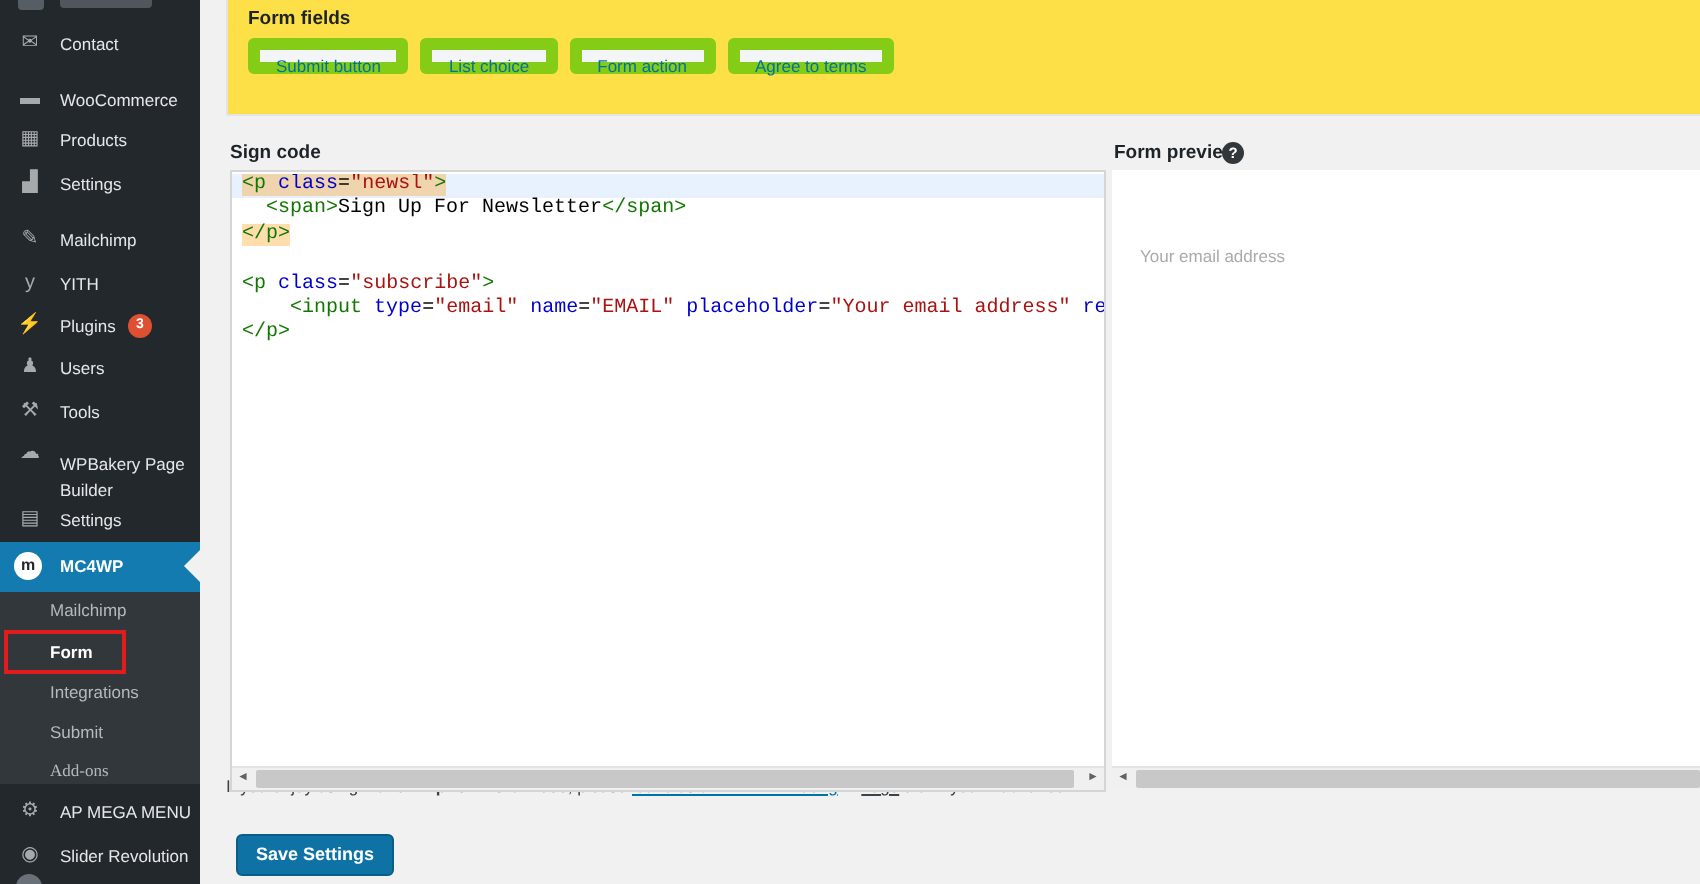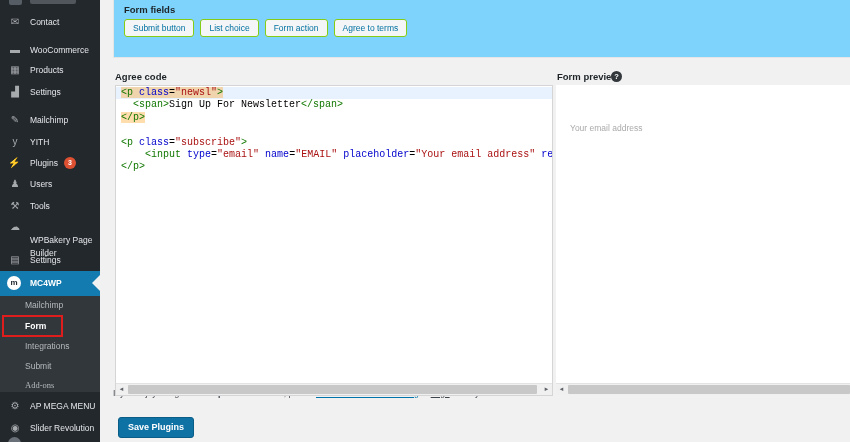--- a/index.html
+++ b/index.html
@@ -8,40 +8,40 @@
     position:relative; width:850px; height:442px; overflow:hidden;
     background:#f1f1f1; font-family:"Liberation Sans", sans-serif;
     -webkit-font-smoothing:antialiased;
   }
   
   #sidebar { position:absolute; left:0; top:0; width:100px; height:442px; background:#23282d; z-index:5; }
   #submenu-block { position:absolute; left:0; top:296px; width:100px; height:96px; background:#32373c; }
   .m-item { position:absolute; left:0; width:100px; height:20px; color:#e5e7e9; font-size:8.5px; cursor:pointer; }
   .m-item .ic { position:absolute; left:7px; top:0; width:16px; height:20px; line-height:20px; text-align:center; color:#a7aaad; font-size:10px; }
   .m-item .lbl { position:absolute; left:30px; top:0; line-height:20px; white-space:pre-line; }
-  .m-item.two .lbl { line-height:13px; top:17px; }
+  .m-item.two .lbl { line-height:13px; top:9px; }
   .m-item.two { height:28px; }
   .badge { position:absolute; left:64px; top:4px; width:12px; height:12px; border-radius:50%; background:#dd5032; color:#fff; font-size:7px; line-height:12px; text-align:center; font-weight:bold; }
   .m-active { background:#147bb0; height:25px; color:#fff; font-weight:bold; }
   .m-active .lbl { line-height:25px; }
   .m-active .circle-ic { position:absolute; left:7px; top:5px; width:14px; height:14px; border-radius:50%; background:#fff; color:#23282d; font-size:8px; font-weight:bold; line-height:14px; text-align:center; }
   .m-arrow { position:absolute; right:0; top:4px; width:0; height:0; border-top:8px solid transparent; border-bottom:8px solid transparent; border-right:8px solid #f1f1f1; }
   .m-sub { height:18px; color:#b4b9be; }
   .m-sub .lbl { left:25px; line-height:18px; }
   .m-sub.cur { color:#fff; font-weight:bold; }
   .annotation-box { position:absolute; left:2px; top:315px; width:61px; height:22px; border:2px solid #e01d1d; z-index:6; pointer-events:none; }
   .sliver-ic { position:absolute; left:9px; top:-8px; width:13px; height:13px; background:#565d64; border-radius:2px; }
   .sliver-lbl { position:absolute; left:30px; top:-5px; width:46px; height:9px; background:#50565c; border-radius:2px; }
   .sliver-bot { position:absolute; left:8px; top:437px; width:13px; height:13px; background:#6a7077; border-radius:50%; }
   
   #main { position:absolute; left:100px; top:0; right:0; bottom:0; background:#f1f1f1; }
-  #top-panel { position:absolute; left:13px; top:-1px; right:0; height:59px; background:#7dd3fc; border:1px solid #e5e5e5; border-right:none; }
+  #top-panel { position:absolute; left:13px; top:-1px; right:0; height:59px; background:#fde047; border:1px solid #e5e5e5; border-right:none; }
   #ff-heading { position:absolute; left:10px; top:4px; font-size:9.5px; font-weight:bold; color:#1d2327; }
   #btn-row { position:absolute; left:10px; top:19px; display:flex; gap:6px; }
-  .wp-btn { height:18px; line-height:16px; padding:0 8px; font-size:8.5px; color:#0071a1; background:#f3f5f6; border:1px solid #84cc16; border-radius:3px; cursor:pointer; font-family:"Liberation Sans",sans-serif; }
+  .wp-btn { height:18px; line-height:16px; padding:0 8px; font-size:8.5px; color:#0071a1; background:#f3f5f6; border:6px solid #84cc16; border-radius:3px; cursor:pointer; font-family:"Liberation Sans",sans-serif; }
   .sec-label { position:absolute; top:71px; font-size:9.5px; font-weight:bold; color:#1d2327; }
   #code-label { left:15px; }
   #preview-label { left:457px; }
   #help-icon { position:absolute; left:511px; top:71px; width:11px; height:11px; border-radius:50%; background:#32373c; color:#fff; font-size:7.5px; font-weight:bold; text-align:center; line-height:11px; cursor:pointer; }
   
   #editor { position:absolute; left:15px; top:85px; width:438px; height:311px; background:#fff; border:1px solid #d5d5d5; z-index:3; overflow:hidden; cursor:text; }
   #code-area { position:absolute; left:0; top:1px; right:0; bottom:12px; overflow:hidden; }
   .code-line { position:relative; height:12.4px; line-height:12.4px; font-family:"Liberation Mono","DejaVu Sans Mono",monospace; font-size:10px; white-space:pre; padding-left:5px; }
   .code-line.active { background:#e8f2ff; }
   .tok-t { color:#117700; } .tok-a { color:#0000cc; } .tok-s { color:#aa1111; } .tok-p { color:#000; }
@@ -158,21 +158,21 @@
     <section id="top-panel">
       <div id="ff-heading">Form fields</div>
       <div id="btn-row">
           <button class="wp-btn">Submit button</button>
           <button class="wp-btn">List choice</button>
           <button class="wp-btn">Form action</button>
           <button class="wp-btn">Agree to terms</button>
         </div>
     </section>
 
-    <span id="code-label" class="sec-label">Agree code</span>
+    <span id="code-label" class="sec-label">Sign code</span>
     <span id="preview-label" class="sec-label">Form preview</span>
     <span id="help-icon">?</span>
 
     <div id="editor">
       <div id="code-area">
           <div class="code-line active"><span class="match-wrap"><span class="tok-t">&lt;p</span><span class="tok-p"> </span><span class="tok-a">class</span><span class="tok-p">=</span><span class="tok-s">"newsl"</span><span class="tok-t">&gt;</span></span></div>
           <div class="code-line"><span class="tok-p">  </span><span class="tok-t">&lt;span&gt;</span><span class="tok-p">Sign Up For Newsletter</span><span class="tok-t">&lt;/span&gt;</span></div>
           <div class="code-line"><span class="match-wrap"><span class="tok-t">&lt;/p&gt;</span></span></div>
           <div class="code-line"></div>
           <div class="code-line"><span class="tok-t">&lt;p</span><span class="tok-p"> </span><span class="tok-a">class</span><span class="tok-p">=</span><span class="tok-s">"subscribe"</span><span class="tok-t">&gt;</span></div>
@@ -189,15 +189,15 @@
     <div id="preview">
       <span id="preview-placeholder">Your email address</span>
     </div>
     <div id="preview-scroll" class="hscroll">
       <span class="sb-arrow sb-left">◄</span>
       <div id="preview-thumb" class="sb-thumb"></div>
     </div>
 
     <div id="rating-line"><span>If you enjoy using </span><span class="bold">Mailchimp for WordPress</span><span>, please </span><a>leave us a ★★★★★ rating</a><span>. A </span><span class="ul">huge</span><span> thank you in advance!</span></div>
 
-    <button id="save-btn">Save Plugins</button>
+    <button id="save-btn">Save Settings</button>
   </main>
 </div>
 
 </body></html>

